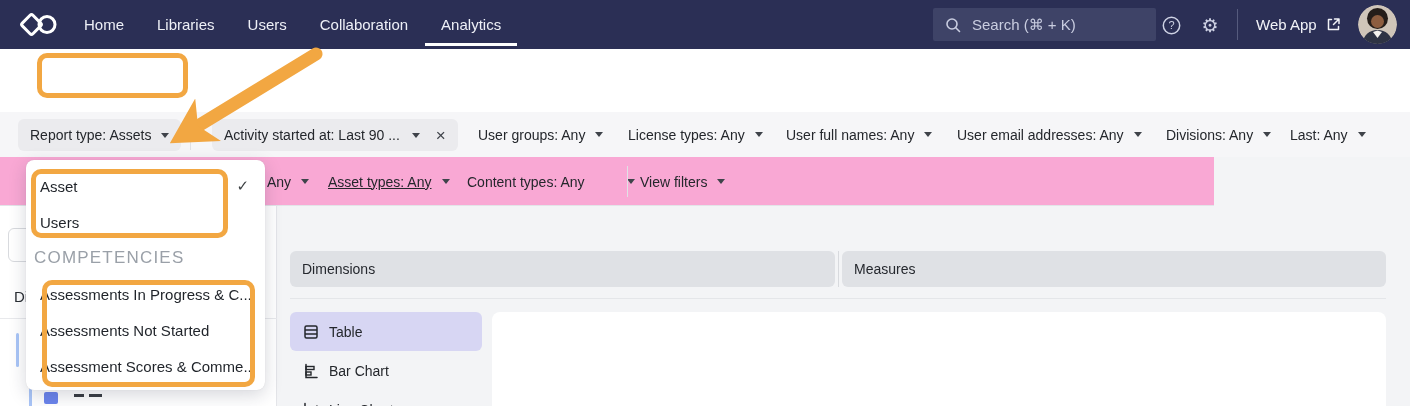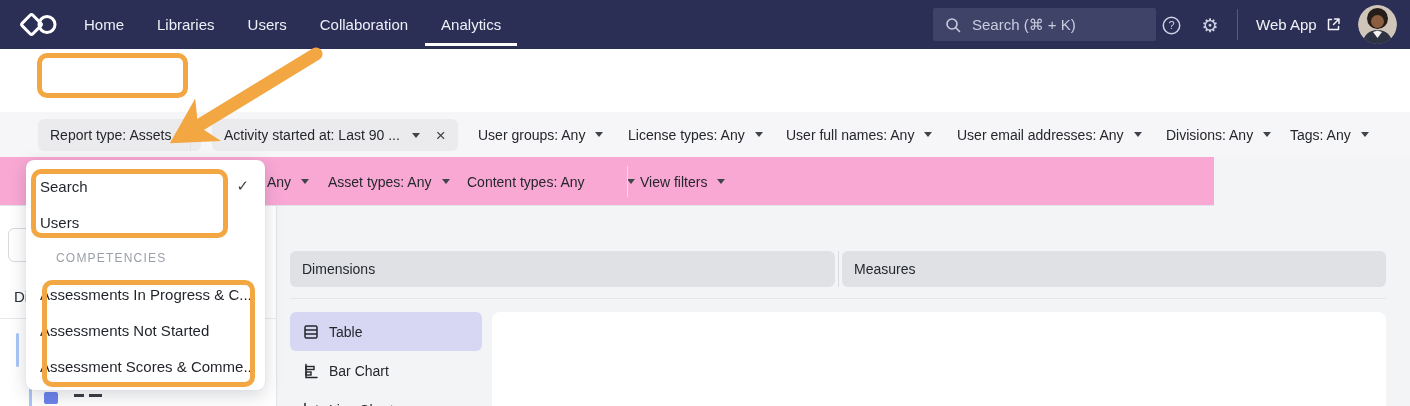--- a/index.html
+++ b/index.html
@@ -64,21 +64,21 @@
   .dz-vline { position:absolute; left:838px; top:251px; width:1px; height:36px; background:#d8dade; z-index:12; }
   .builder-hr { position:absolute; left:290px; top:298px; width:1096px; height:1px; background:#e4e6e9; z-index:12; }
 
   .chart-item { position:absolute; left:290px; width:192px; height:39px; display:flex; align-items:center; gap:10px; padding:0 13px; font-size:14px; color:#24272c; border-radius:6px; cursor:pointer; z-index:12; }
   .chart-item.selected { background:#d7d6f3; }
   .white-panel { position:absolute; left:492px; top:312px; width:894px; height:120px; background:#ffffff; border-radius:8px; z-index:11; }
 
   
   .menu { position:absolute; left:26px; top:160px; width:239px; height:230px; background:#ffffff; border-radius:8px; box-shadow:0 5px 18px rgba(30,35,60,.18), 0 0 1px rgba(0,0,0,.15); z-index:40; padding-top:8px; }
   .menu-item { height:36px; display:flex; align-items:center; justify-content:space-between; padding:0 16px 0 14px; font-size:15px; color:#1f2329; cursor:pointer; white-space:nowrap; overflow:hidden; }
-  .menu-section { height:36px; display:flex; align-items:center; padding:0 30px; font-size:12px; letter-spacing:1.2px; color:#9aa0a8;text-align:center; }
+  .menu-section { height:36px; display:flex; align-items:center; padding:0 8px; font-size:17px; letter-spacing:1.2px; color:#9aa0a8;text-align:center; }
   .menu-check { font-size:15px; color:#3c4043; }
 
   
   .anno { position:absolute; border:5px solid #f2a742; border-radius:10px; z-index:60; pointer-events:none; }
   .anno-title { left:37px; top:53px; width:151px; height:45px; }
   .anno-boxA { left:31px; top:169px; width:197px; height:69px; }
   .anno-boxB { left:42px; top:280px; width:213px; height:107px; }
   .anno-arrow { position:absolute; left:150px; top:40px; width:210px; height:125px; z-index:60; pointer-events:none; }
 </style>
 </head>
@@ -157,21 +157,21 @@
   <span>Save &amp; download</span>
   <span class="caret lt"></span>
 </button>
 <button class="btn-gray btn-save">
   <span>Save</span>
 </button>
 <div class="hdr-divider"></div>
 <div class="close-x">×</div>
 
 <div class="frow1">
-  <div class="chip" style="left:38px;">
+  <div class="chip" style="left:18px;">
     <span>Report type: Assets</span>
     <span class="caret" style="margin-left:10px;"></span>
   </div>
   <div class="vsep" style="left:190px; top:8px; height:30px;"></div>
   <div class="chip" style="left:212px;">
     <span>Activity started at: Last 90 ...</span>
     <span class="caret" style="margin-left:12px;"></span>
     <span class="chip-x">×</span>
   </div>
   <div class="fitem" style="left:478px;">
@@ -188,31 +188,31 @@
   </div>
   <div class="fitem" style="left:957px;">
     <span>User email addresses: Any</span>
     <span class="caret"></span>
   </div>
   <div class="fitem" style="left:1158px;margin-left:8px;">
     <span>Divisions: Any</span>
     <span class="caret"></span>
   </div>
   <div class="fitem" style="left:1290px;">
-    <span>Tags: Any</span>
+    <span>Last: Any</span>
     <span class="caret"></span>
   </div>
 </div>
 
 <div class="frow2">
   <div class="fitem" style="left:267px;">
     <span>Any</span>
     <span class="caret"></span>
   </div>
-  <div class="fitem" style="left:328px;">
+  <div class="fitem" style="left:328px;text-decoration:underline;">
     <span>Asset types: Any</span>
     <span class="caret"></span>
   </div>
   <div class="fitem" style="left:467px;gap:42px;">
     <span>Content types: Any</span>
     <span class="caret"></span>
   </div>
   <div class="vsep" style="left:627px; top:9px; height:31px;"></div>
   <div class="fitem" style="left:640px;">
     <span>View filters</span>
@@ -263,21 +263,21 @@
 <div class="chart-item" style="top:390px;">
   <svg width="16" height="16" viewBox="0 0 16 16">
     <path d="M2 1.5 V14.5 H15" fill="none" stroke="#24272c" stroke-width="1.5" stroke-linecap="round"></path>
     <path d="M4 11 L7.5 6.5 L10.5 9 L14 4" fill="none" stroke="#24272c" stroke-width="1.5" stroke-linecap="round" stroke-linejoin="round"></path>
   </svg>
   <span>Line Chart</span>
 </div>
 
 <div class="menu">
   <div class="menu-item">
-    <span>Search</span>
+    <span>Asset</span>
     <span class="menu-check">✓</span>
   </div>
   <div class="menu-item">
     <span>Users</span>
   </div>
   <div class="menu-section">
     <span>COMPETENCIES</span>
   </div>
   <div class="menu-item">
     <span>Assessments In Progress &amp; C...</span>

